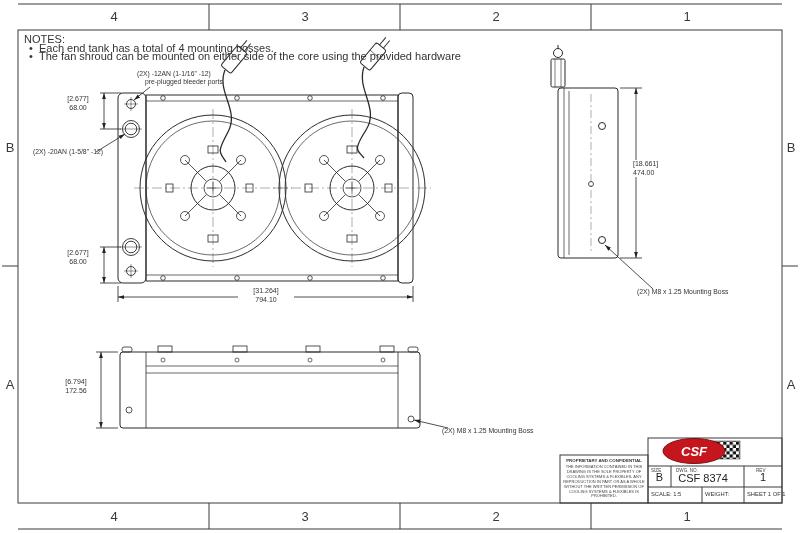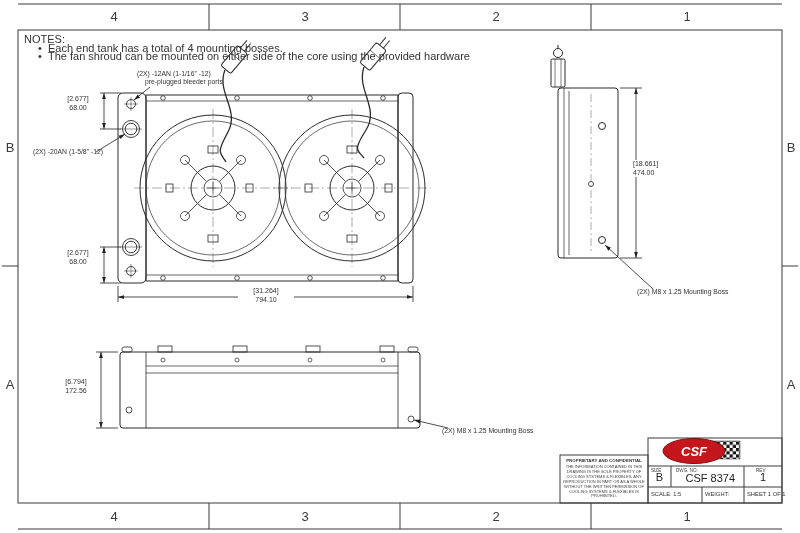--- a/index.html
+++ b/index.html
@@ -4,21 +4,21 @@
 <style>
   * { margin:0; padding:0; box-sizing:border-box; }
   html,body { background:#ffffff; font-family:"Liberation Sans", sans-serif; }
   .sheet { position:relative; width:800px; height:533px; background:#fff; overflow:hidden; color:#222; }
   svg text { font-family:"Liberation Sans", sans-serif; }
 
   .zone { position:absolute; width:22px; font-size:13px; color:#3a3a3a; text-align:center; }
   .zone-side { width:14px; }
 
   .notes { position:absolute; left:24px; top:35px; font-size:11px; color:#333; line-height:8.6px; }
-  .notes ul { list-style:none; margin-left:14px; }
+  .notes ul { list-style:none; margin-left:5px; }
   .notes li::before { content:"\2022\00a0\00a0"; }
 
   .callout { position:absolute; font-size:6.8px; color:#333; white-space:nowrap; line-height:8px; }
   .callout .ind { padding-left:8px; }
 
   .dim { position:absolute; font-size:7px; color:#333; text-align:center; line-height:8.6px; white-space:nowrap; }
   .dim.bg { background:#fff; }
   .dim.left { text-align:left; padding-left:3px; }
 
   .tb-small { position:absolute; font-size:4.6px; color:#444; white-space:nowrap; }
@@ -306,20 +306,20 @@
     <span>[6.794]</span><br>
     <span>172.56</span>
   </div>
 
   <div class="prop-title">PROPRIETARY AND CONFIDENTIAL</div>
   <div class="prop-body">THE INFORMATION CONTAINED IN THIS DRAWING IS THE SOLE PROPERTY OF COOLING SYSTEMS &amp; FLEXIBLES. ANY REPRODUCTION IN PART OR AS A WHOLE WITHOUT THE WRITTEN PERMISSION OF COOLING SYSTEMS &amp; FLEXIBLES IS PROHIBITED.</div>
 
   <div class="tb-small" style="left:651px;top:468px;">SIZE</div>
   <div class="tb-big" style="left:648px;top:471px;width:23px;text-align:center;">B</div>
   <div class="tb-small" style="left:676px;top:468px;">DWG.  NO.</div>
-  <div class="tb-big" style="left:671px;top:472px;width:64px;text-align:right;">CSF 8374</div>
+  <div class="tb-big" style="left:671px;top:472px;width:64px;text-align:center;">CSF 8374</div>
   <div class="tb-small" style="left:756px;top:468px;">REV</div>
   <div class="tb-big" style="left:744px;top:471px;width:38px;text-align:center;">1</div>
   <div class="tb-mid" style="left:651px;top:491px;">SCALE: 1:5</div>
   <div class="tb-mid" style="left:705px;top:491px;">WEIGHT:</div>
   <div class="tb-mid" style="left:747px;top:491px;">SHEET 1 OF 1</div>
 
 </div>
 
 </body></html>

